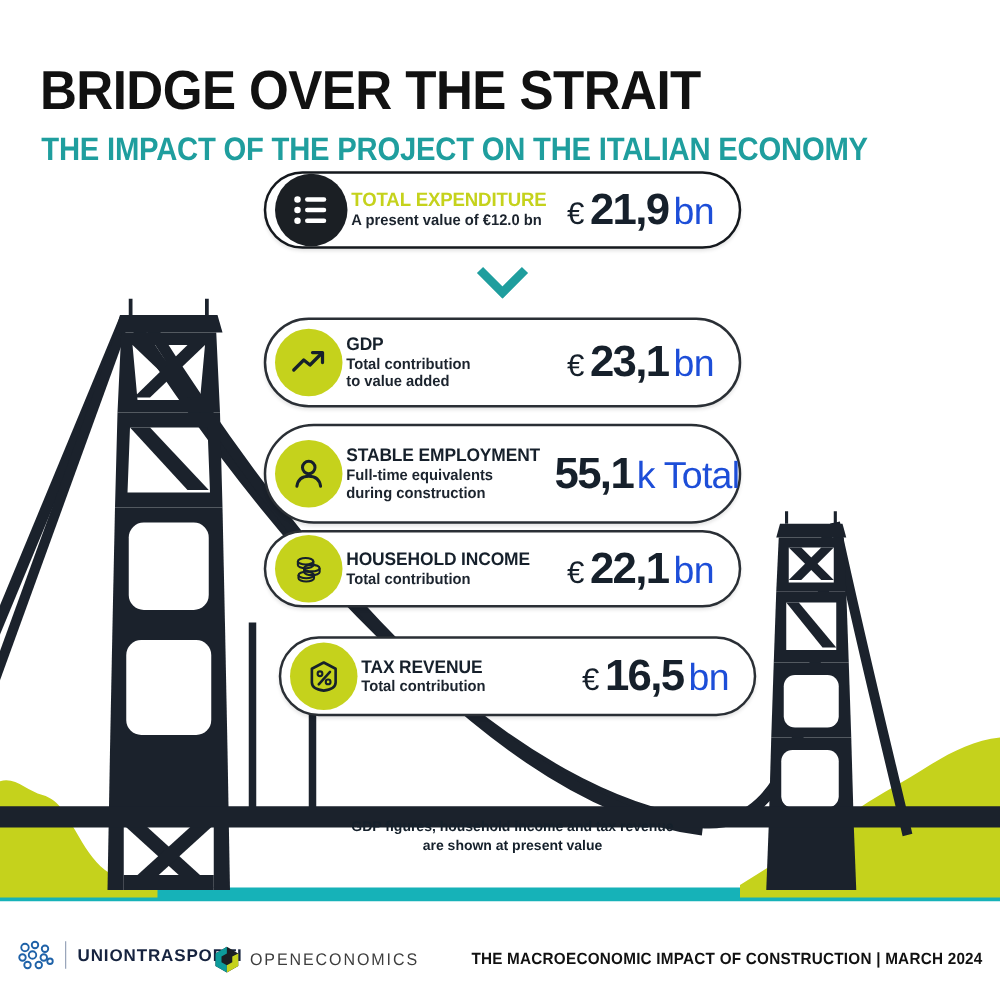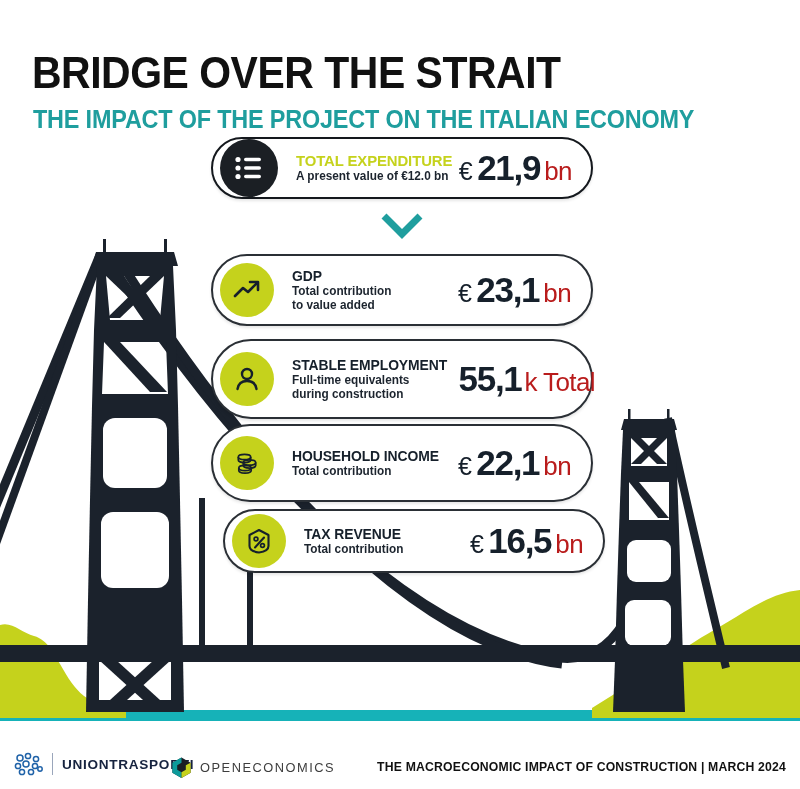--- a/index.html
+++ b/index.html
@@ -45,46 +45,46 @@
 
   .badge {
     flex:0 0 auto;
     width:54px; height:54px; border-radius:50%;
     background:#c5d21c;
     display:flex; align-items:center; justify-content:center;
     margin-left:7px;
   }
   .badge-dark { background:#1b1f24; width:58px; height:58px; }
 
-  .card-text { flex:1 1 auto; padding-left:18px; }
+  .card-text { flex:1 1 auto; padding-left:3px; }
   .card-heading {
     font-size:14.5px; font-weight:bold; letter-spacing:-0.1px;
     color:#16202b; line-height:16px; white-space:nowrap;
     transform:scaleX(0.96); transform-origin:left center;
   }
   .card-heading.accent { color:#c5d21c; font-size:15.5px; }
   .card-sub {
     font-size:12.3px; font-weight:bold; color:#1c242e;
     line-height:14.5px; white-space:nowrap;
     transform:scaleX(0.96); transform-origin:left center;
   }
   .card-value {
     flex:0 0 auto; padding-right:20px;
     display:flex; align-items:baseline; white-space:nowrap;
   }
   .cur { font-size:25px; font-weight:normal; color:#16202b; margin-right:5px; letter-spacing:-0.5px;}
   .num { font-size:35px; font-weight:bold; color:#16202b; letter-spacing:-1.3px; }
-  .unit { font-size:26px; font-weight:normal; color:#b91c1c; margin-left:4px; letter-spacing:-0.6px;}
+  .unit { font-size:30px; font-weight:normal; color:#1d4ed8; margin-left:4px; letter-spacing:-0.6px;}
   .unit.tight { margin-left:3px; }
 
   
   #card-expenditure { left:211px; top:137px;  width:382px; height:62px; }
   #card-gdp         { left:211px; top:254px;  width:382px; height:72px; }
   #card-employment  { left:211px; top:339px;  width:382px; height:80px; }
-  #card-household   { left:211px; top:424px;  width:382px; height:78px; }
+  #card-household   { left:211px; top:424px;  width:382px; height:62px; }
   #card-tax         { left:223px; top:509px;  width:382px; height:64px; }
 
   
   .chevron { position:absolute; left:380px; top:211px; width:44px; height:28px; z-index:31; }
 
   
   .footnote {
     position:absolute; left:240px; top:655px; width:340px; z-index:32;
     text-align:center; font-size:11.2px; font-weight:bold; line-height:15px;
     color:#15202b;
@@ -311,20 +311,24 @@
       <div class="card-heading">TAX REVENUE</div>
       <div class="card-sub">Total contribution</div>
     </div>
     <div class="card-value">
       <span class="cur">€</span>
       <span class="num">16,5</span>
       <span class="unit">bn</span>
     </div>
   </div>
 
+  <div class="footnote">
+    <div>GDP figures, household income and tax revenue</div>
+    <div>are shown at present value</div>
+  </div>
 </div>
 
 <div class="footer-band"></div>
 
 <svg class="logo-union" viewBox="0 0 44 28">
   <g fill="none" stroke="#1f62a8" stroke-width="1.5">
     <circle cx="10" cy="8" r="3"></circle>
     <circle cx="18" cy="6" r="2.6"></circle>
     <circle cx="26" cy="9" r="2.6"></circle>
     <circle cx="8" cy="16" r="2.6"></circle>

